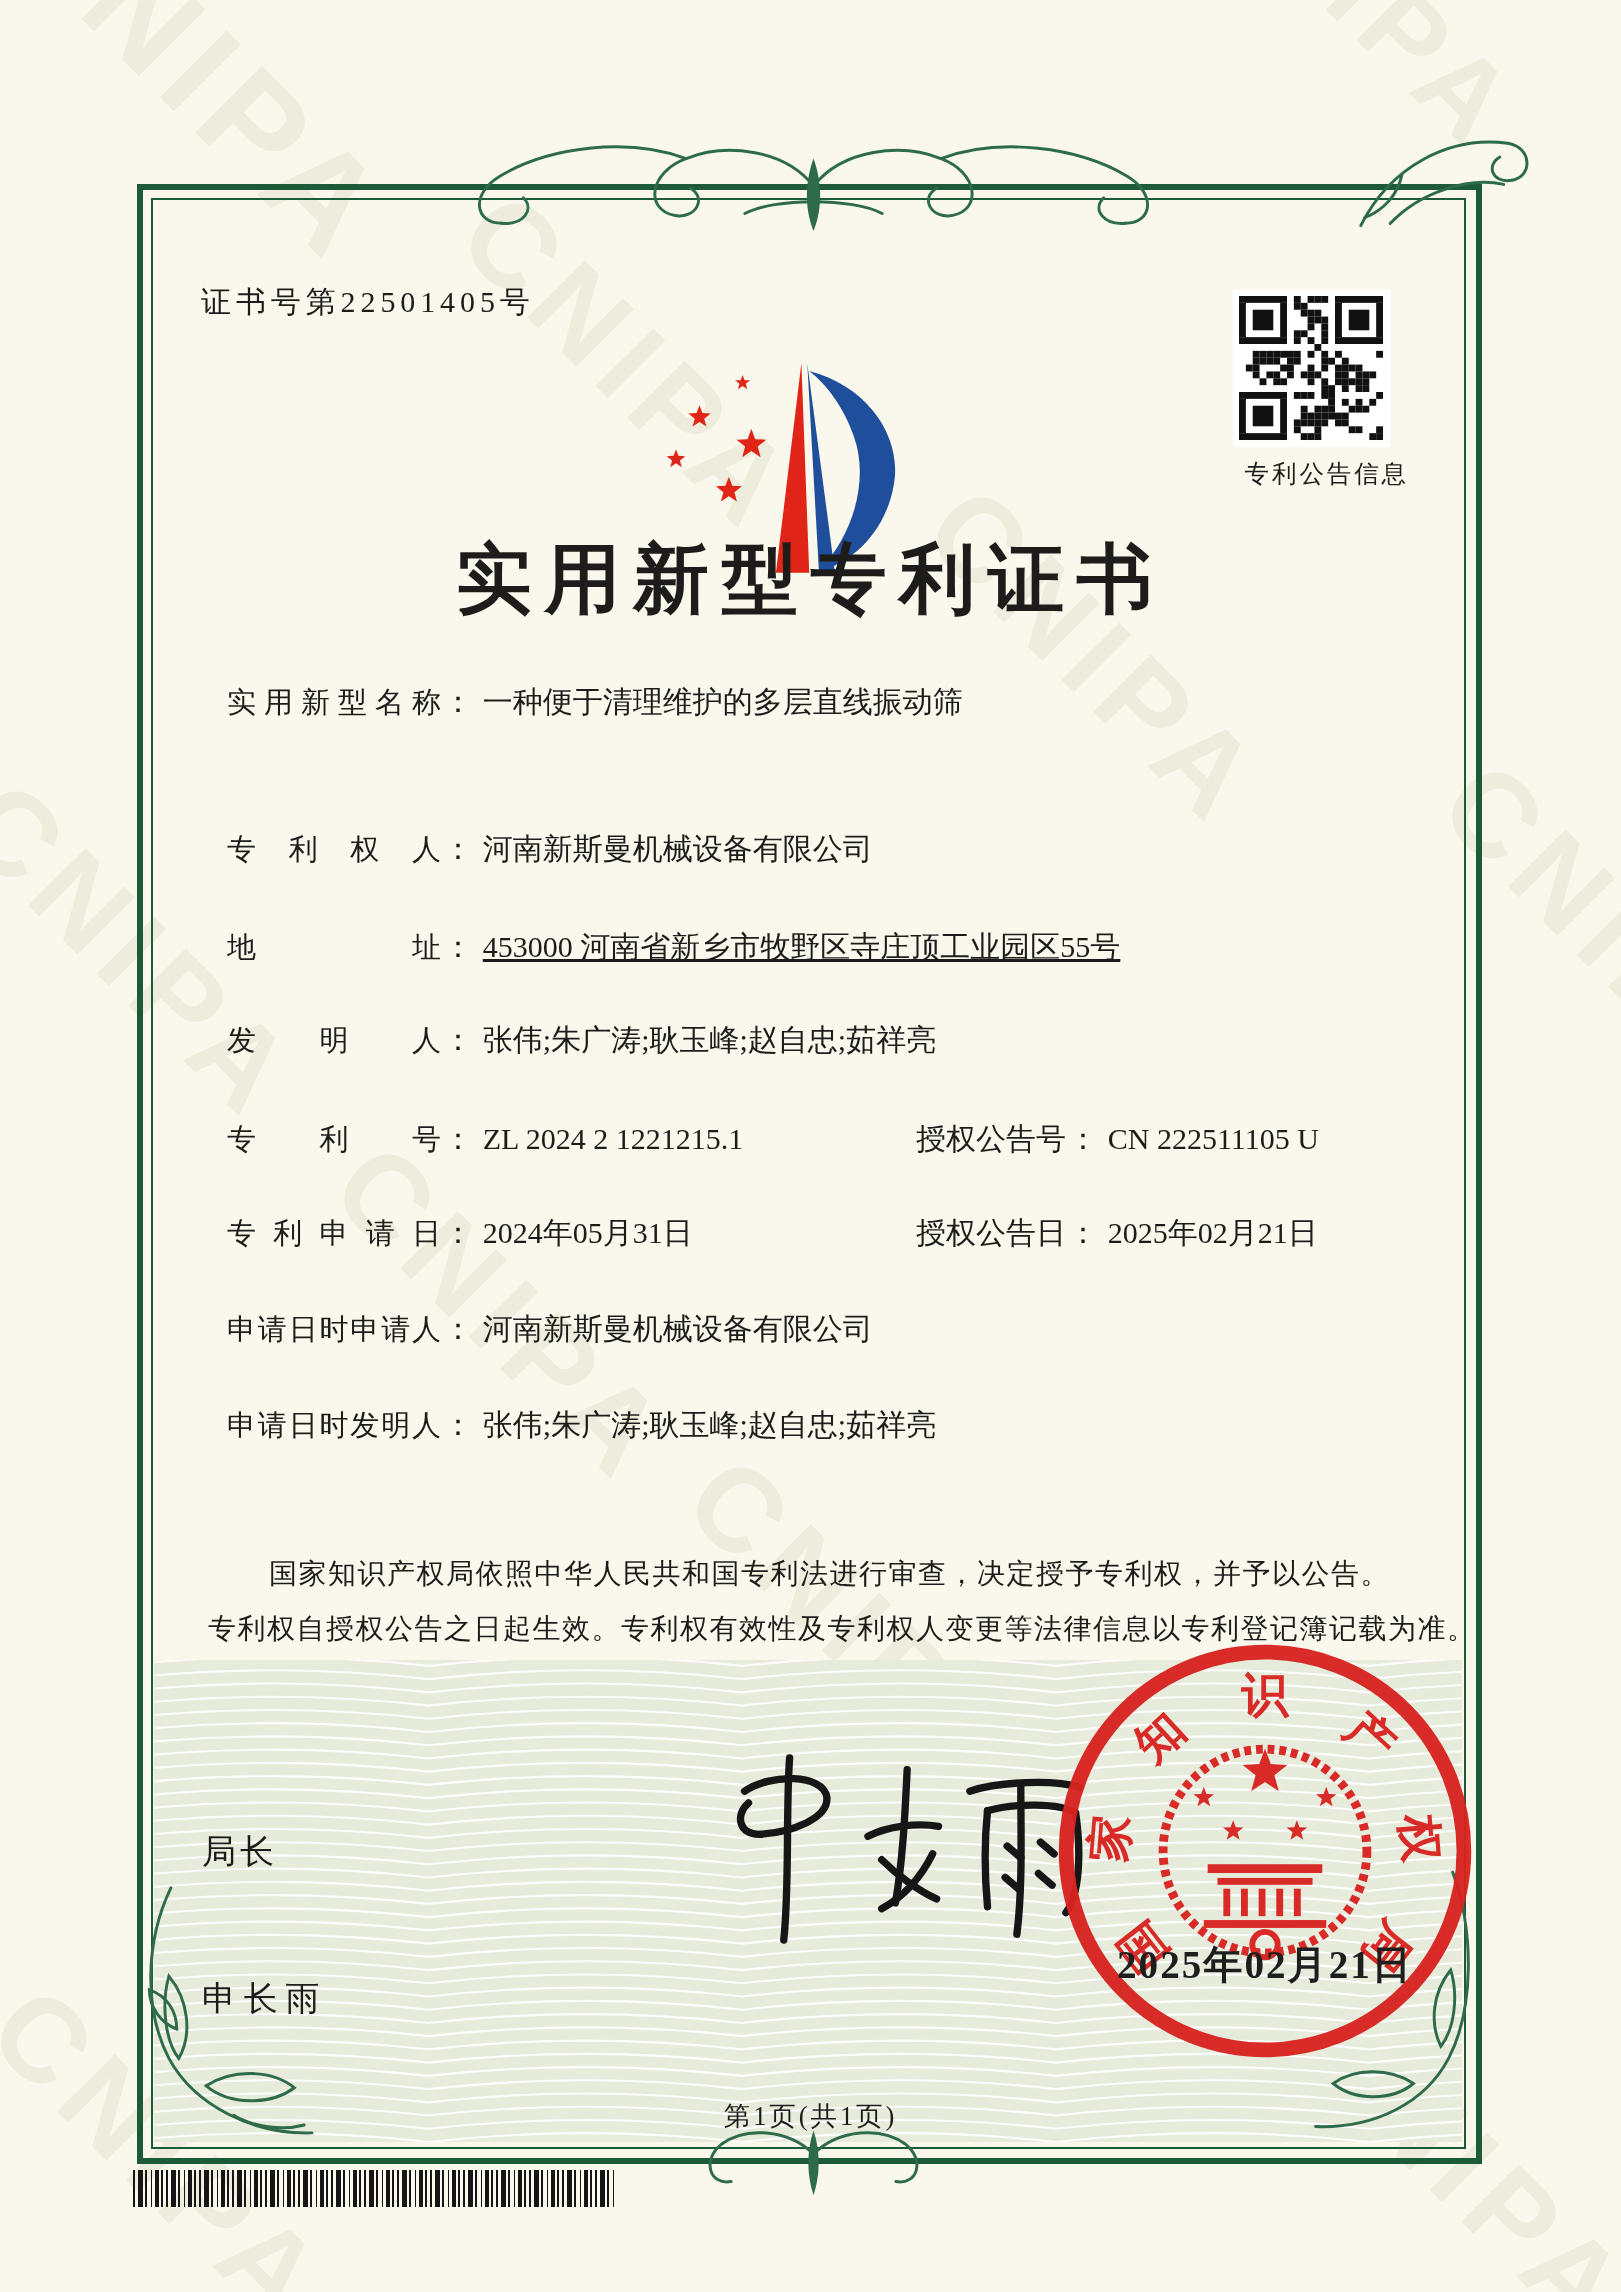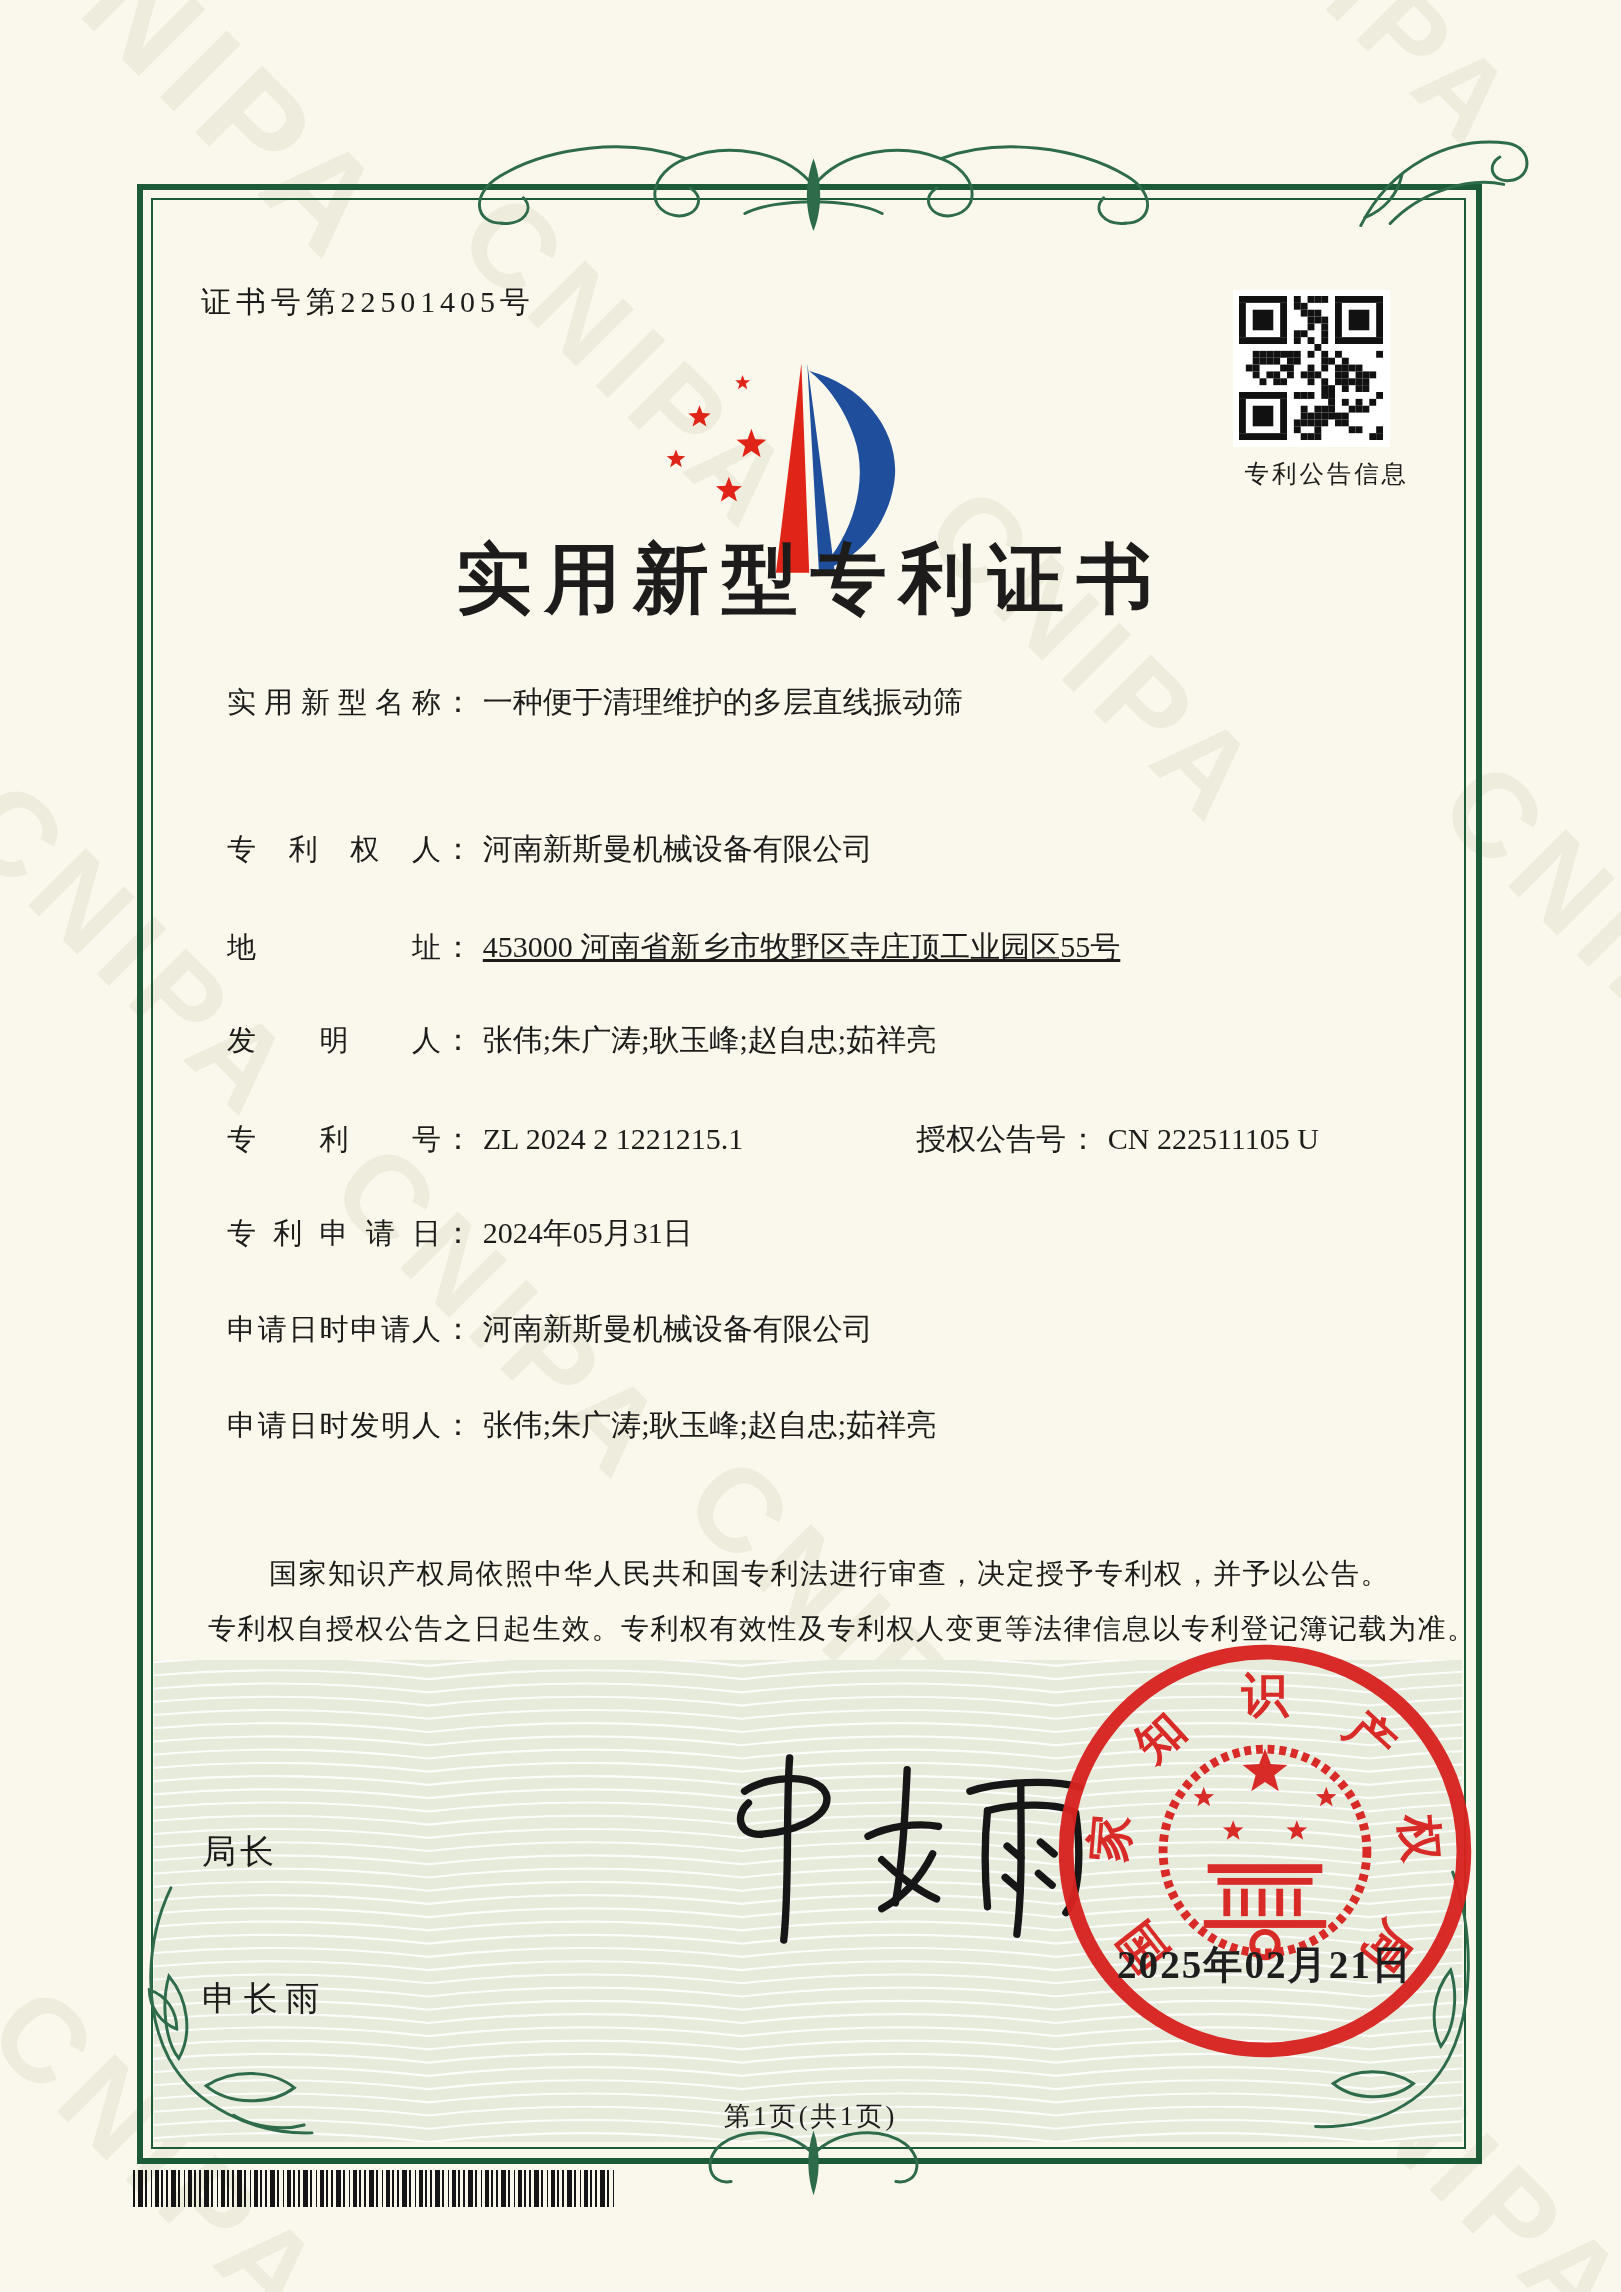--- a/index.html
+++ b/index.html
@@ -345,20 +345,23 @@
     <span class="flabel">发明人</span><span class="fcolon">：</span><span class="fvalue">张伟;朱广涛;耿玉峰;赵自忠;茹祥亮</span>
   </div>
   <div class="row" style="top:1119px;">
     <span class="flabel">专利号</span><span class="fcolon">：</span><span class="fvalue">ZL 2024 2 1221215.1</span>
     <span class="rcell">
       <span>授权公告号</span><span class="fcolon">：</span><span>CN 222511105 U</span>
     </span>
   </div>
   <div class="row" style="top:1213px;">
     <span class="flabel">专利申请日</span><span class="fcolon">：</span><span class="fvalue">2024年05月31日</span>
+    <span class="rcell">
+      <span>授权公告日</span><span class="fcolon">：</span><span>2025年02月21日</span>
+    </span>
   </div>
   <div class="row" style="top:1309px;">
     <span class="flabel">申请日时申请人</span><span class="fcolon">：</span><span class="fvalue">河南新斯曼机械设备有限公司</span>
   </div>
   <div class="row" style="top:1405px;">
     <span class="flabel">申请日时发明人</span><span class="fcolon">：</span><span class="fvalue">张伟;朱广涛;耿玉峰;赵自忠;茹祥亮</span>
   </div>
 
   <div class="statement">
     <div class="s1">国家知识产权局依照中华人民共和国专利法进行审查，决定授予专利权，并予以公告。</div>

